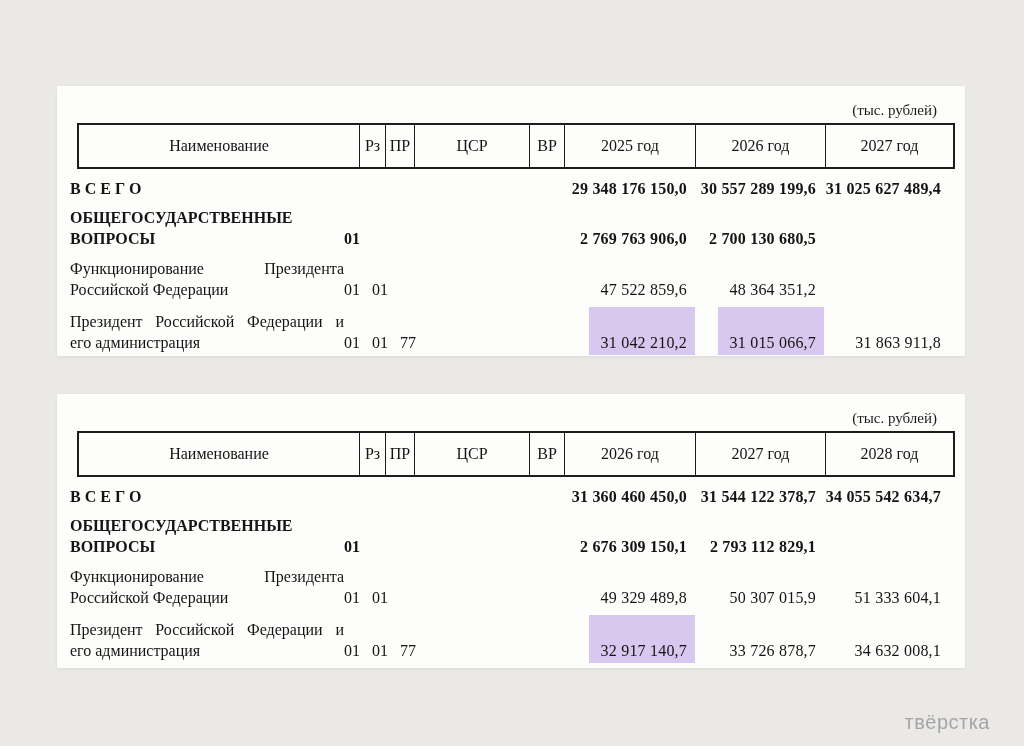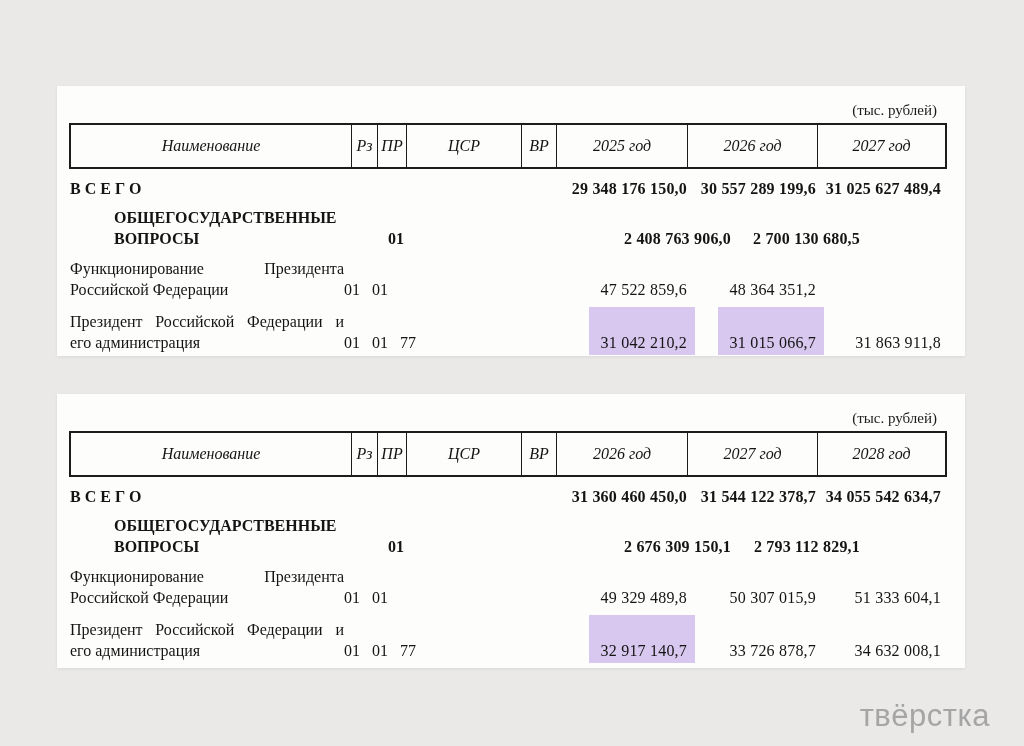--- a/index.html
+++ b/index.html
@@ -14,57 +14,57 @@
     position:absolute;left:57px;width:908px;background:#fdfdfc;
     box-shadow:0 1px 3px rgba(0,0,0,0.07);
   }
   #panel1{top:86px;height:270px;}
   #panel2{top:394px;height:274px;}
   .unit{
     position:absolute;top:16px;right:28px;
     font-size:15px;color:#1a1a1a;
   }
   .hbox{
-    position:absolute;left:12px;top:37px;width:878px;height:46px;
+    position:absolute;left:20px;top:37px;width:878px;height:46px;
     border:2px solid #1c1c1c;box-sizing:border-box;
-    display:grid;grid-template-columns:280px 26px 29px 115px 35px 131px 130px 1fr;font-style:italic;
+    display:grid;grid-template-columns:280px 26px 29px 115px 35px 131px 130px 1fr;
   }
   .hcell{
     display:flex;align-items:center;justify-content:center;
     font-size:16px;white-space:nowrap;
   }
   .hcell + .hcell{border-left:1.5px solid #1c1c1c;}
   .rows{position:absolute;left:13px;top:83px;width:871px;}
   .row{
     display:grid;
     grid-template-columns:274px 28px 28px 40px 247px 129px 125px;
     align-items:end;
     font-size:16px;line-height:21px;
   }
   .row.r1{margin-top:9px;}
-  .row.r2{margin-top:8px;margin-left:44px;}
+  .row.r2{margin-top:8px;}
   .row.r3{margin-top:9px;}
   .row.r4{margin-top:11px;}
   .row.b{font-weight:bold;}
   .cell{min-height:21px;}
   .nline{display:block;}
   .jline{text-align:justify;text-align-last:justify;}
   .num{text-align:right;}
   .numtext{white-space:nowrap;letter-spacing:0.2px;}
   .code{white-space:nowrap;}
   .hl{position:relative;display:inline-block;z-index:0;}
   .hl::before{
     content:"";position:absolute;z-index:-1;
     left:-12px;right:-8px;top:-25px;bottom:-2px;
     background:var(--hl,#d8c7ee);
   }
   .watermark{
     position:absolute;right:34px;bottom:12px;
     font-family:"Liberation Sans","DejaVu Sans",sans-serif;
-    font-size:31px;font-weight:400;letter-spacing:0.5px;
+    font-size:20px;font-weight:400;letter-spacing:0.5px;
     color:#a5a5a5;
   }
 </style>
 </head>
 <body style="background: rgb(234, 233, 232);">
 
 <div class="stage">
 
   <section class="panel" id="panel1">
     <div class="unit">(тыс. рублей)</div>
@@ -95,21 +95,21 @@
       </div>
 
       <div class="row b r2">
         <div class="cell name">
           <div class="nline">ОБЩЕГОСУДАРСТВЕННЫЕ</div>
           <div class="nline">ВОПРОСЫ</div>
         </div>
         <div class="cell code">01</div>
         <div class="cell code"></div>
         <div class="cell code"></div>
-        <div class="cell num"><span class="numtext">2 408 763 906,0</span></div>
+        <div class="cell num"><span class="numtext">2 769 763 906,0</span></div>
         <div class="cell num"><span class="numtext">2 700 130 680,5</span></div>
       </div>
 
       <div class="row r3">
         <div class="cell name">
           <div class="nline jline">Функционирование Президента</div>
           <div class="nline">Российской Федерации</div>
         </div>
         <div class="cell code">01</div>
         <div class="cell code">01</div>

